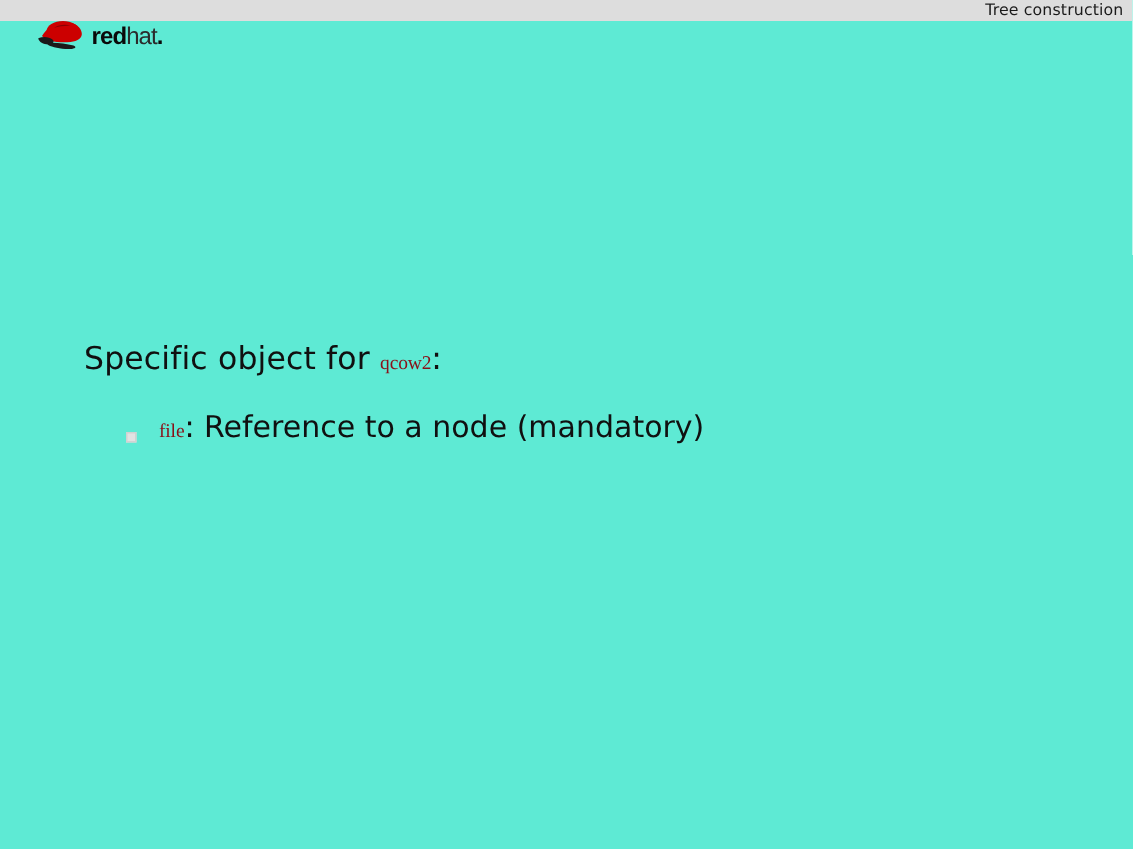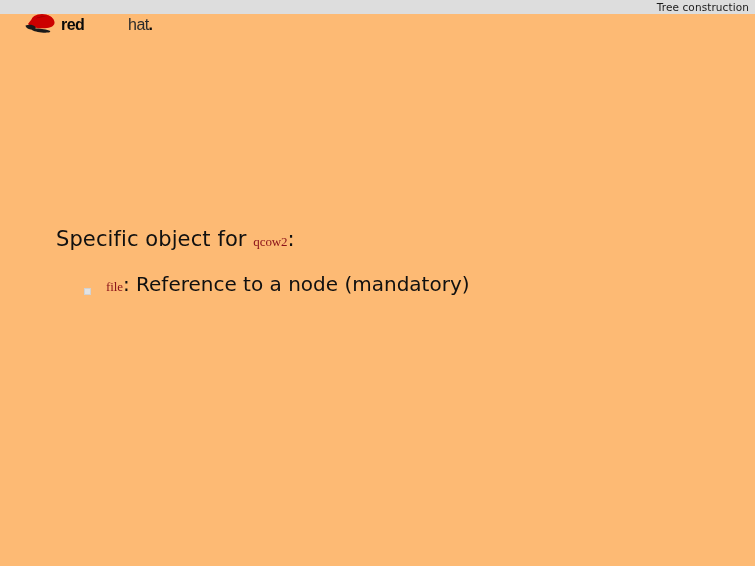--- a/index.html
+++ b/index.html
@@ -7,21 +7,21 @@
     padding: 0;
     background: #ffffff;
   }
   body {
     font-family: "DejaVu Sans", sans-serif;
   }
   #slide {
     position: relative;
     width: 755px;
     height: 566px;
-    background: #fdba74;
+    background: #5eead4;
     overflow: hidden;
   }
 
   
   #header-bar {
     position: absolute;
     left: 0;
     top: 0;
     width: 755px;
     height: 14px;
@@ -66,21 +66,20 @@
     font-size: 16px;
     letter-spacing: -0.6px;
   }
   #logo-word-red {
     font-weight: bold;
     color: #0a0a0a;
   }
   #logo-word-hat {
     font-weight: normal;
     color: #2b2b2b;
-    margin-left: 44px;
   }
   #logo-word-dot {
     font-weight: bold;
     color: #0a0a0a;
   }
 
   
   #slide-title {
     position: absolute;
     left: 52px;

